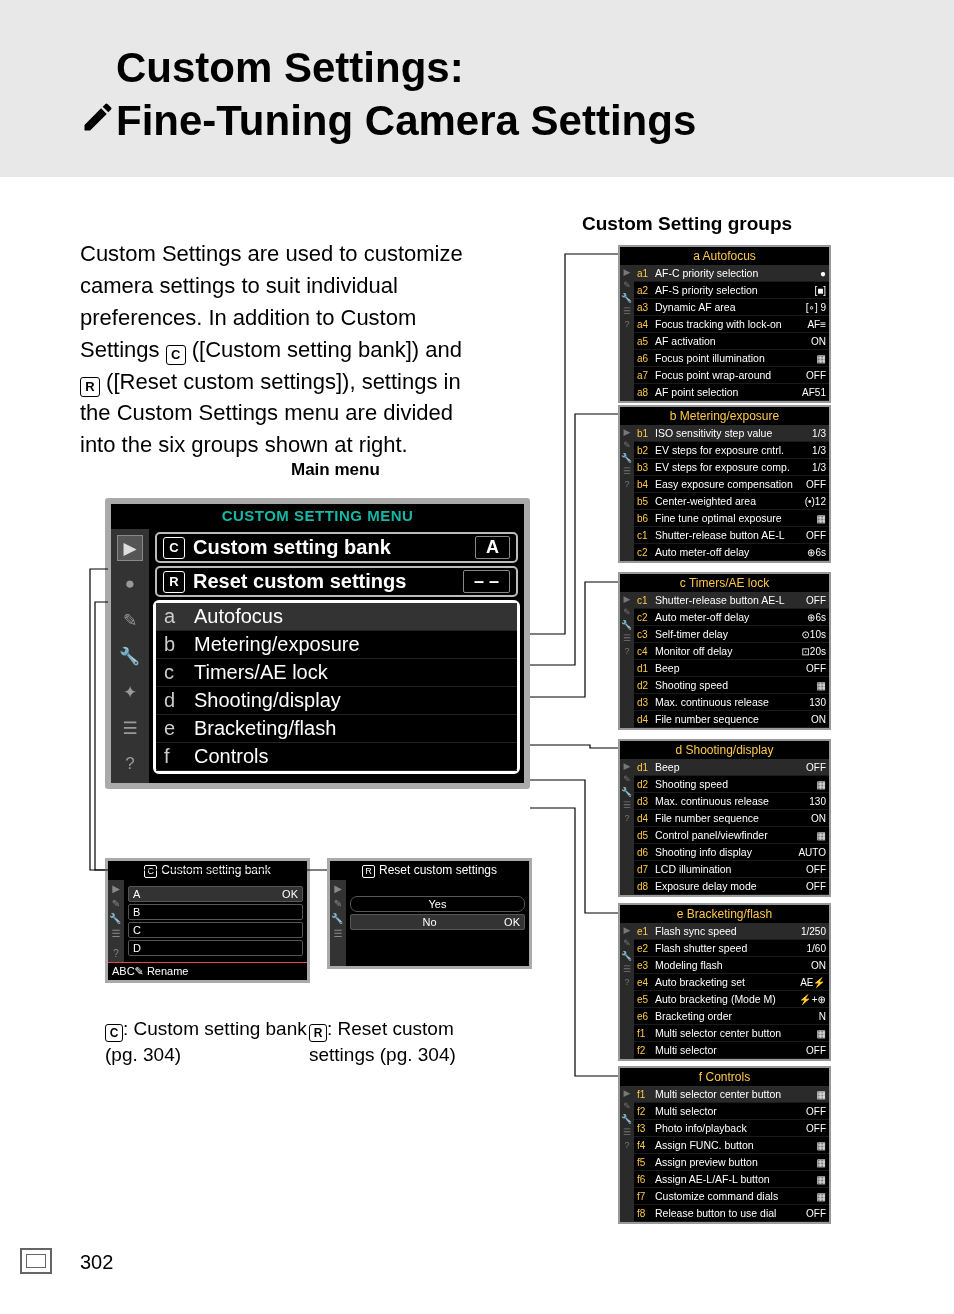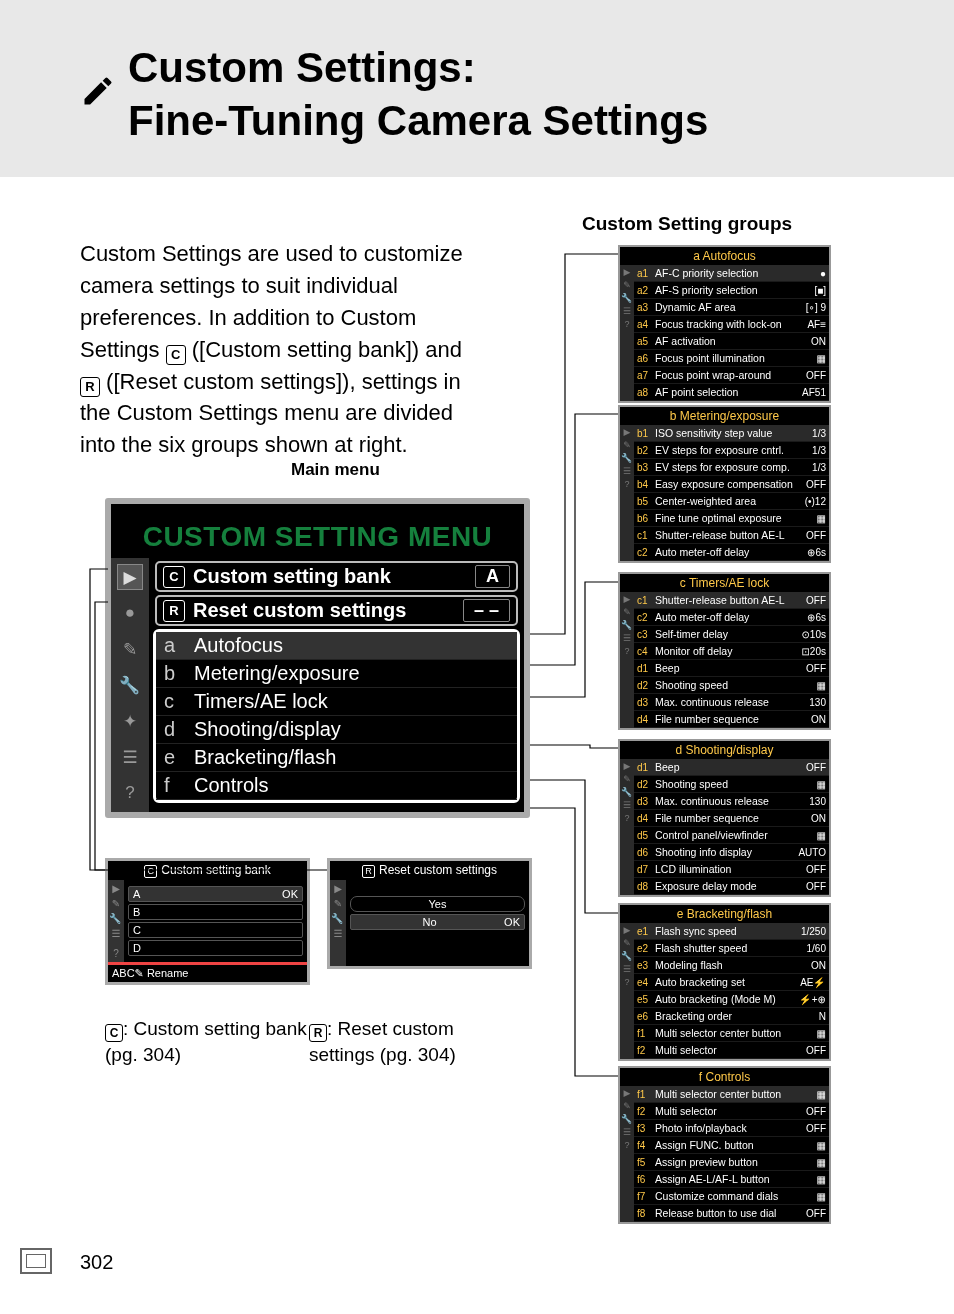--- a/index.html
+++ b/index.html
@@ -15,22 +15,22 @@
   .header-band {
     background: #e8e8e8;
     padding: 42px 40px 30px 80px;
   }
   .header-band h1 {
     font-size: 42px;
     font-weight: 700;
     line-height: 1.25;
     font-family: "Segoe UI Semibold","Myriad Pro",Arial,sans-serif;
     display: flex;
-    align-items: center;
-    gap: 12px;
+    align-items: flex-end;
+    gap: 0;
   }
   .pencil-icon svg { width:36px; height:36px; margin-top:6px; flex:none; }
   .intro {
     padding: 26px 40px 0 80px;
     font-size: 22px;
     line-height: 1.45;
     max-width: 510px;
     margin-top: 35px;
   }
   .intro .iconbox {
@@ -47,23 +47,23 @@
     position:absolute; top:460px; left:263px;
     font-weight:700; font-size:17px;margin-left:28px;
   }
   
   .main-menu {
     position:absolute; top:498px; left:105px;
     width:425px; background:#000; border:6px solid #aaa; border-radius:3px;
     font-family: Arial, sans-serif;
   }
   .mm-titlebar {
-    background:#000; color:#15803d; text-align:center;
-    font-weight:700; letter-spacing:0.5px; font-size:28px;
-    padding:17px 0 5px;
+    background:#000; color:#14b8a6; text-align:center;
+    font-weight:700; letter-spacing:0.5px; font-size:15px;
+    padding:3px 0 5px;
   }
   .mm-body { display:flex; }
   .mm-sidebar {
     width:38px; background:#333;
     display:flex; flex-direction:column; align-items:center;
     gap:10px; padding:6px 0;
   }
   .mm-sidebar .side-ico {
     width:26px;height:26px;display:flex;align-items:center;justify-content:center;
     color:#999; font-size:17px;
@@ -102,21 +102,21 @@
   .sub-title { background:#000;text-align:center;padding:2px 0;font-size:12px;}
   .sub-title .ibox { display:inline-flex;border:1px solid #fff;border-radius:2px;
     width:13px;height:13px;font-size:9px;align-items:center;justify-content:center;margin-right:4px;}
   .sub-body { display:flex; }
   .sub-side { width:16px;background:#333;display:flex;flex-direction:column;gap:4px;
     align-items:center;padding:3px 0; color:#888;font-size:10px;}
   .sub-list { flex:1; padding:4px 4px 4px 4px;}
   .sub-list .srow { display:flex;justify-content:space-between;
     border:1px solid #555;border-radius:2px;margin:2px 0;padding:1px 4px;font-size:11px;}
   .sub-list .srow.sel{ background:#333;}
-  .sub-bottom { border-top:3px solid #ef4444;padding:2px 4px;font-size:11px;display:flex;gap:5px;align-items:center;}
+  .sub-bottom { border-top:1px solid #ef4444;padding:2px 4px;font-size:11px;display:flex;gap:5px;align-items:center;}
   .sub-caption {
     position:absolute; width:210px; font-size:19px; line-height:1.35;
   }
   .sub-caption.left { top:1016px; left:105px;}
   .sub-caption.right{ top:1016px; left:309px;}
   .sub-caption .iconbox {
     display:inline-flex; align-items:center; justify-content:center;
     border:1.5px solid #000; border-radius:3px;
     width:18px; height:18px; font-size:12px; font-weight:700;
     vertical-align:-2px;

